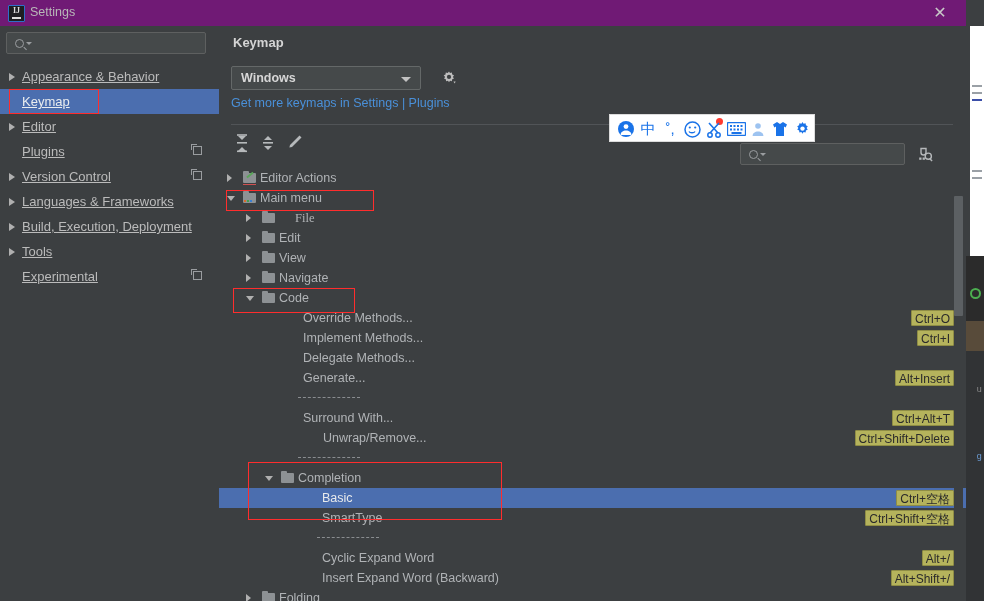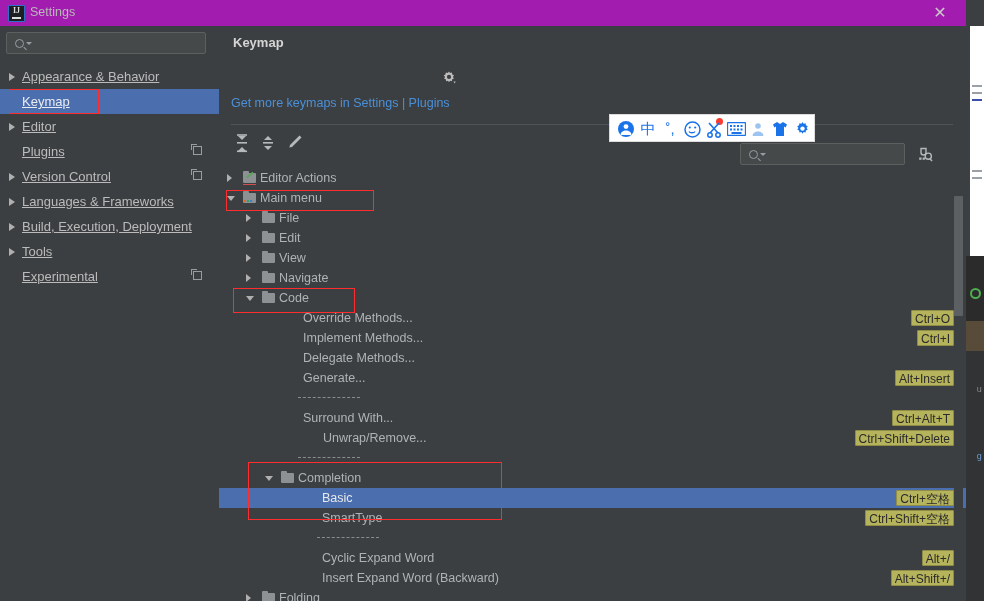--- a/index.html
+++ b/index.html
@@ -19,21 +19,21 @@
   .bg-dark2{position:absolute;top:256px;right:0;width:20px;height:65px;background:#2b2b2b;}
   .bg-green{position:absolute;top:288px;right:3px;width:11px;height:11px;border:2px solid #4caf50;border-radius:50%;box-sizing:border-box;}
   .bg-brown{position:absolute;top:321px;right:0;width:20px;height:30px;background:#584b3a;}
   .bg-grey3{position:absolute;top:351px;right:0;width:20px;height:250px;background:#313335;}
   .bg-txt{position:absolute;right:2px;font-size:9px;color:#8a8a8a;font-family:"Liberation Mono",monospace;}
 
   
   .win{position:absolute;left:0;top:0;width:966px;height:601px;background:#3c3f41;}
 
   
-  .titlebar{position:absolute;left:0;top:0;width:966px;height:26px;background:#a21caf;}
+  .titlebar{position:absolute;left:0;top:0;width:966px;height:26px;background:#701a75;}
   .ij-logo{position:absolute;left:8px;top:5px;width:15px;height:15px;
     border:1px solid #2f6fc9;background:#1e1f22;border-radius:1px;}
   .ij-logo .ij{position:absolute;left:0;right:0;top:0px;text-align:center;
     font-size:8px;font-weight:bold;color:#dcdcdc;font-family:"Liberation Serif",serif;letter-spacing:0px;}
   .ij-logo .bar{position:absolute;left:3px;right:3px;bottom:2px;height:2px;background:#dcdcdc;}
   .title-text{position:absolute;left:30px;top:5px;font-size:12.5px;color:#b8b8b8;}
   .close-btn{position:absolute;right:6px;top:0px;width:40px;height:26px;
     line-height:26px;text-align:center;font-size:16px;color:#c8c8c8;}
 
   
@@ -180,20 +180,24 @@
           <div class="sb-item nochev">
             <div class="lbl">Experimental</div>
             <div class="copyic"></div>
           </div>
         </div>
     </div>
 
     <div class="panel">
       <div class="panel-title">Keymap</div>
 
+      <div class="km-select">
+        <div class="val">Windows</div>
+        <div class="km-arrow"></div>
+      </div>
 
       <div class="gear">
         <svg width="17" height="17" viewBox="0 0 17 17">
           <path d="M8 1.5l1 1.6 1.9-.5.3 1.9 1.8.8-1.1 1.6 1.1 1.6-1.8.8-.3 1.9-1.9-.5-1 1.6-1-1.6-1.9.5-.3-1.9-1.8-.8 1.1-1.6L2.7 5.3l1.8-.8.3-1.9 1.9.5z" fill="#bdbdbd"></path>
           <circle cx="8" cy="6.9" r="2.1" fill="#3c3f41"></circle>
           <path d="M12.5 11.5l2.2 0 -1.1 2z" fill="#bdbdbd"></path>
         </svg>
       </div>
 
       <div class="km-link">Get more keymaps in Settings | Plugins</div>
@@ -252,21 +256,21 @@
               <div class="folder" style="left: 24px;">
                 <span style="position:absolute;left:1px;bottom:1px;width:2px;height:2px;background:#d86b2a"></span>
                 <span style="position:absolute;left:4px;bottom:1px;width:2px;height:2px;background:#3f9e4d"></span>
                 <span style="position:absolute;left:7px;bottom:1px;width:2px;height:2px;background:#3b7fd4"></span>
               </div>
               <div class="rlbl" style="left: 41px;">Main menu</div>
             </div>
             <div class="row">
               <div class="tchev" style="left: 27px;"></div>
               <div class="folder" style="left: 43px;"></div>
-              <div class="rlbl" style="left: 60px;">File</div>
+              <div class="rlbl" style="left: 76px; font-family: Liberation Serif, serif;">File</div>
             </div>
             <div class="row">
               <div class="tchev" style="left: 27px;"></div>
               <div class="folder" style="left: 43px;"></div>
               <div class="rlbl" style="left: 60px;">Edit</div>
             </div>
             <div class="row">
               <div class="tchev" style="left: 27px;"></div>
               <div class="folder" style="left: 43px;"></div>
               <div class="rlbl" style="left: 60px;">View</div>

